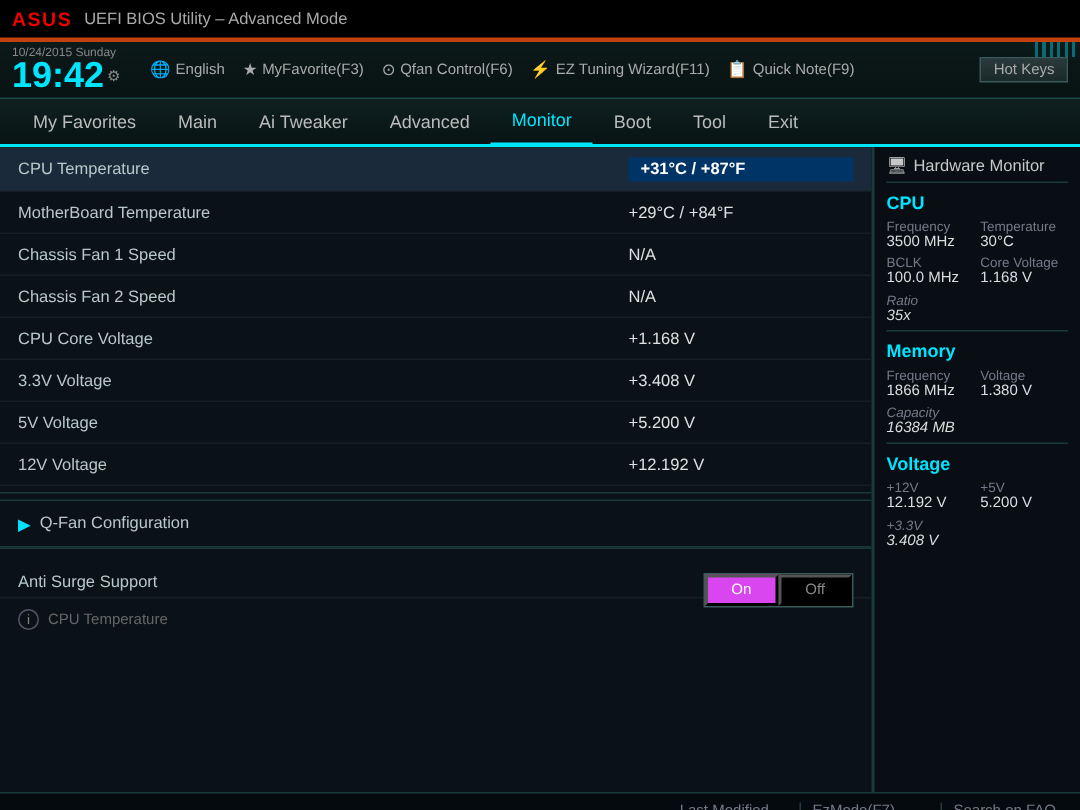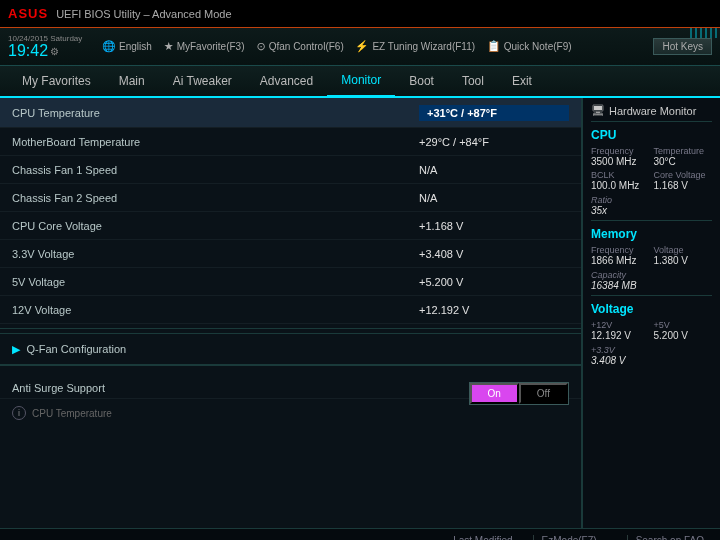--- a/index.html
+++ b/index.html
@@ -13,21 +13,21 @@
       position: relative;
     }
 
     
     .top-bar {
       background: #000;
       height: 28px;
       display: flex;
       align-items: center;
       padding: 0 8px;
-      border-bottom: 1px solid #c2410c;
+      border-bottom: 3px solid #c2410c;
     }
     .asus-logo {
       color: #e00;
       font-weight: bold;
       font-size: 13px;
       letter-spacing: 1px;
       margin-right: 8px;
     }
     .bios-title {
       color: #aaa;
@@ -46,23 +46,23 @@
     .datetime {
       display: flex;
       flex-direction: column;
       margin-right: 10px;
     }
     .date-text {
       font-size: 8px;
       color: #888;
     }
     .time-text {
-      font-size: 16px;
+      font-size: 24px;
       color: #00e5ff;
-      font-weight: normal;
+      font-weight: bold;
       line-height: 1;
     }
     .gear-icon {
       color: #888;
       font-size: 10px;
       margin-left: 2px;
     }
     .header-tools {
       display: flex;
       gap: 12px;
@@ -327,21 +327,21 @@
 <body>
 
 <div class="top-bar">
   <span class="asus-logo">ASUS</span>
   <span class="bios-title">UEFI BIOS Utility – Advanced Mode</span>
   <div class="circuit-dots"></div>
 </div>
 
 <div class="header-row">
   <div class="datetime">
-    <span class="date-text">10/24/2015 Saturday</span>
+    <span class="date-text">10/24/2015 Sunday</span>
     <div style="display:flex;align-items:center;">
       <span class="time-text">19:42</span>
       <span class="gear-icon">⚙</span>
     </div>
   </div>
   <div class="header-tools">
     <div class="header-tool">
       <span class="icon-sym">🌐</span>
       <span>English</span>
     </div>

